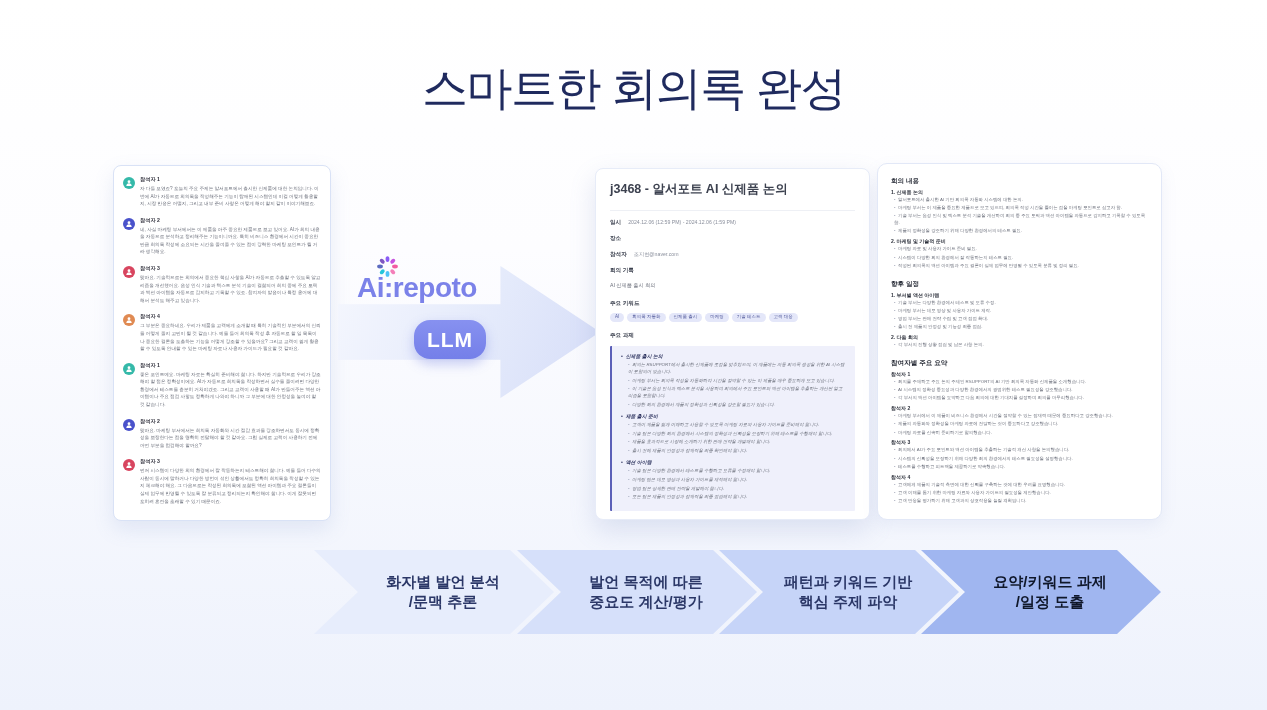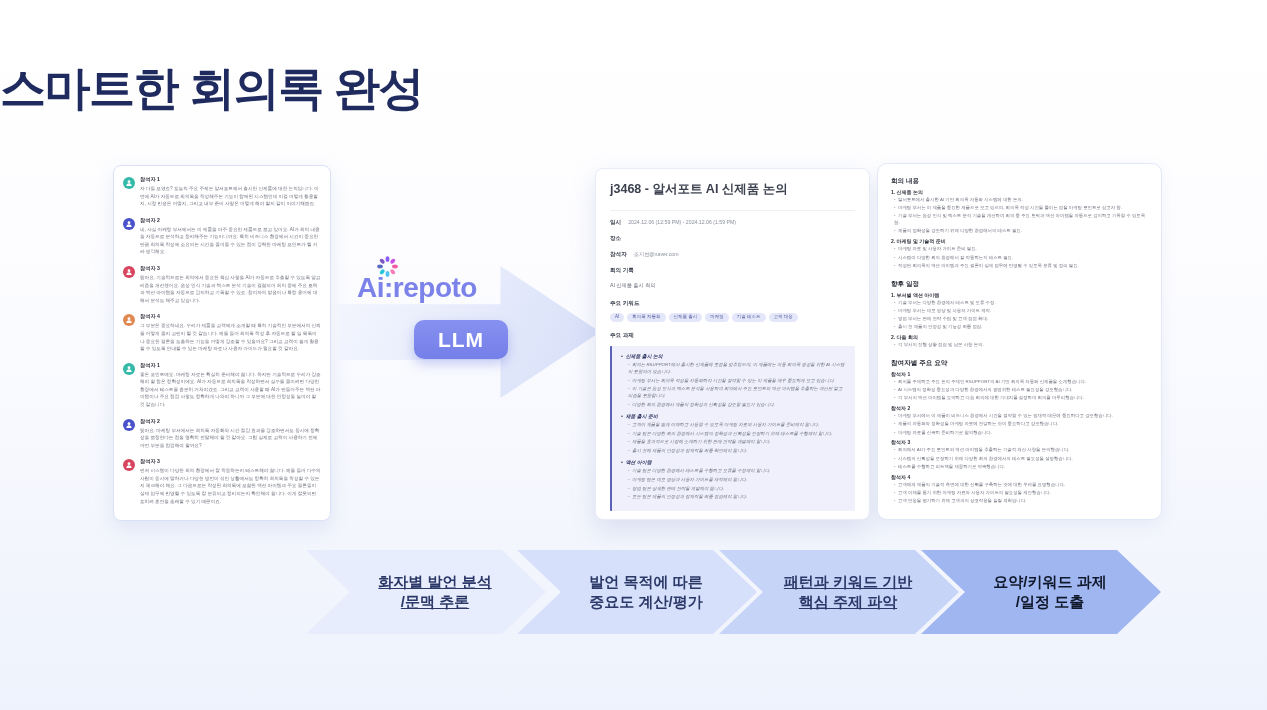--- a/index.html
+++ b/index.html
@@ -4,22 +4,22 @@
 <style>
   * { margin:0; padding:0; box-sizing:border-box; }
   html,body { width:1267px; height:710px; }
   body { font-family:"Liberation Sans", sans-serif; }
   .canvas {
     position:relative; width:1267px; height:710px; overflow:hidden;
     background:linear-gradient(180deg,#ffffff 0%,#fdfdff 35%,#eef2fc 100%);
   }
   
   .page-title {
-    position:absolute; left:0; right:0; top:58px; text-align:left;
-    font-size:46px; font-weight:700; color:#1f2a5e; letter-spacing:-1.5px;
+    position:absolute; left:0; right:0; top:58px; text-align:center;
+    font-size:46px; font-weight:400; color:#1f2a5e; letter-spacing:-1.5px;
   }
   
   .t-card {
     position:absolute; left:113px; top:165px; width:218px; height:356px;
     background:#fff; border:1px solid #d9e2f6; border-radius:8px;
     box-shadow:0 8px 20px rgba(120,140,200,.16); padding:10px 9px; overflow:hidden;
   }
   .t-entry { display:flex; gap:5px; margin-bottom:9px; }
   .avatar {
     flex:0 0 auto; width:12px; height:12px; border-radius:50%;
@@ -32,22 +32,22 @@
   .big-arrow {
     position:absolute; left:338px; top:266px; width:262px; height:132px;
     background:linear-gradient(115deg,#f5f7fe 0%,#e4eafb 55%,#d6ddf8 100%);
     clip-path:polygon(0 29%,62% 29%,62% 0,100% 50%,62% 100%,62% 71%,0 71%);
     filter:drop-shadow(0 4px 8px rgba(110,130,200,.15));
   }
   .logo-wrap { position:absolute; left:357px; top:272px; }
   .logo-text { font-size:28px; font-weight:800; color:#7b82e9; letter-spacing:-0.5px; }
   .sparkle { position:absolute; left:19px; top:-17px; width:23px; height:23px; }
   .llm-badge {
-    position:absolute; left:414px; top:320px; width:94px; height:39px;
-    background:linear-gradient(180deg,#8791f0,#747fe9); border-radius:10px;
+    position:absolute; left:414px; top:320px; width:72px; height:39px;
+    background:linear-gradient(180deg,#8791f0,#747fe9); border-radius:16px;
     display:flex; align-items:center; justify-content:center;
     color:#fff; font-size:21px; font-weight:800; letter-spacing:1px;
     box-shadow:0 5px 12px rgba(100,115,220,.35);
   }
   
   .m-doc {
     position:absolute; left:595px; top:168px; width:275px; height:352px;
     background:#fff; border-radius:8px; border:1px solid #e7ecf8;
     box-shadow:0 10px 26px rgba(110,130,190,.20); padding:12px 14px; overflow:hidden;
   }
@@ -85,21 +85,21 @@
   .r-ul li::before { content:"•"; margin-right:2.5px; color:#8e94a8; }
   
   .step {
     position:absolute; top:550px; width:240px; height:84px;
     display:flex; flex-direction:column; align-items:center; justify-content:center;
     font-size:15px; font-weight:700; color:#2b3767; line-height:1.35; text-align:center;
     clip-path:polygon(0 0,196px 0,240px 50%,196px 100%,0 100%,44px 50%);
     filter:drop-shadow(0 4px 8px rgba(100,120,190,.14)); padding-left:18px;
   }
   .step-1 { left:113px; clip-path:polygon(0 0,196px 0,240px 50%,196px 100%,0 100%); padding-left:0; }
-  .step-2 { left:306px;text-decoration:underline; } .step-3 { left:517px; } .step-4 { left:719px;text-decoration:underline; }
+  .step-2 { left:314px; } .step-3 { left:517px; } .step-4 { left:719px; }
   .step-5 { left:921px; font-weight:800; color:#0f172a; }
 </style>
 </head>
 <body>
 
 <div class="canvas">
 
   <h1 class="page-title">스마트한 회의록 완성</h1>
 
   <div class="t-card">

